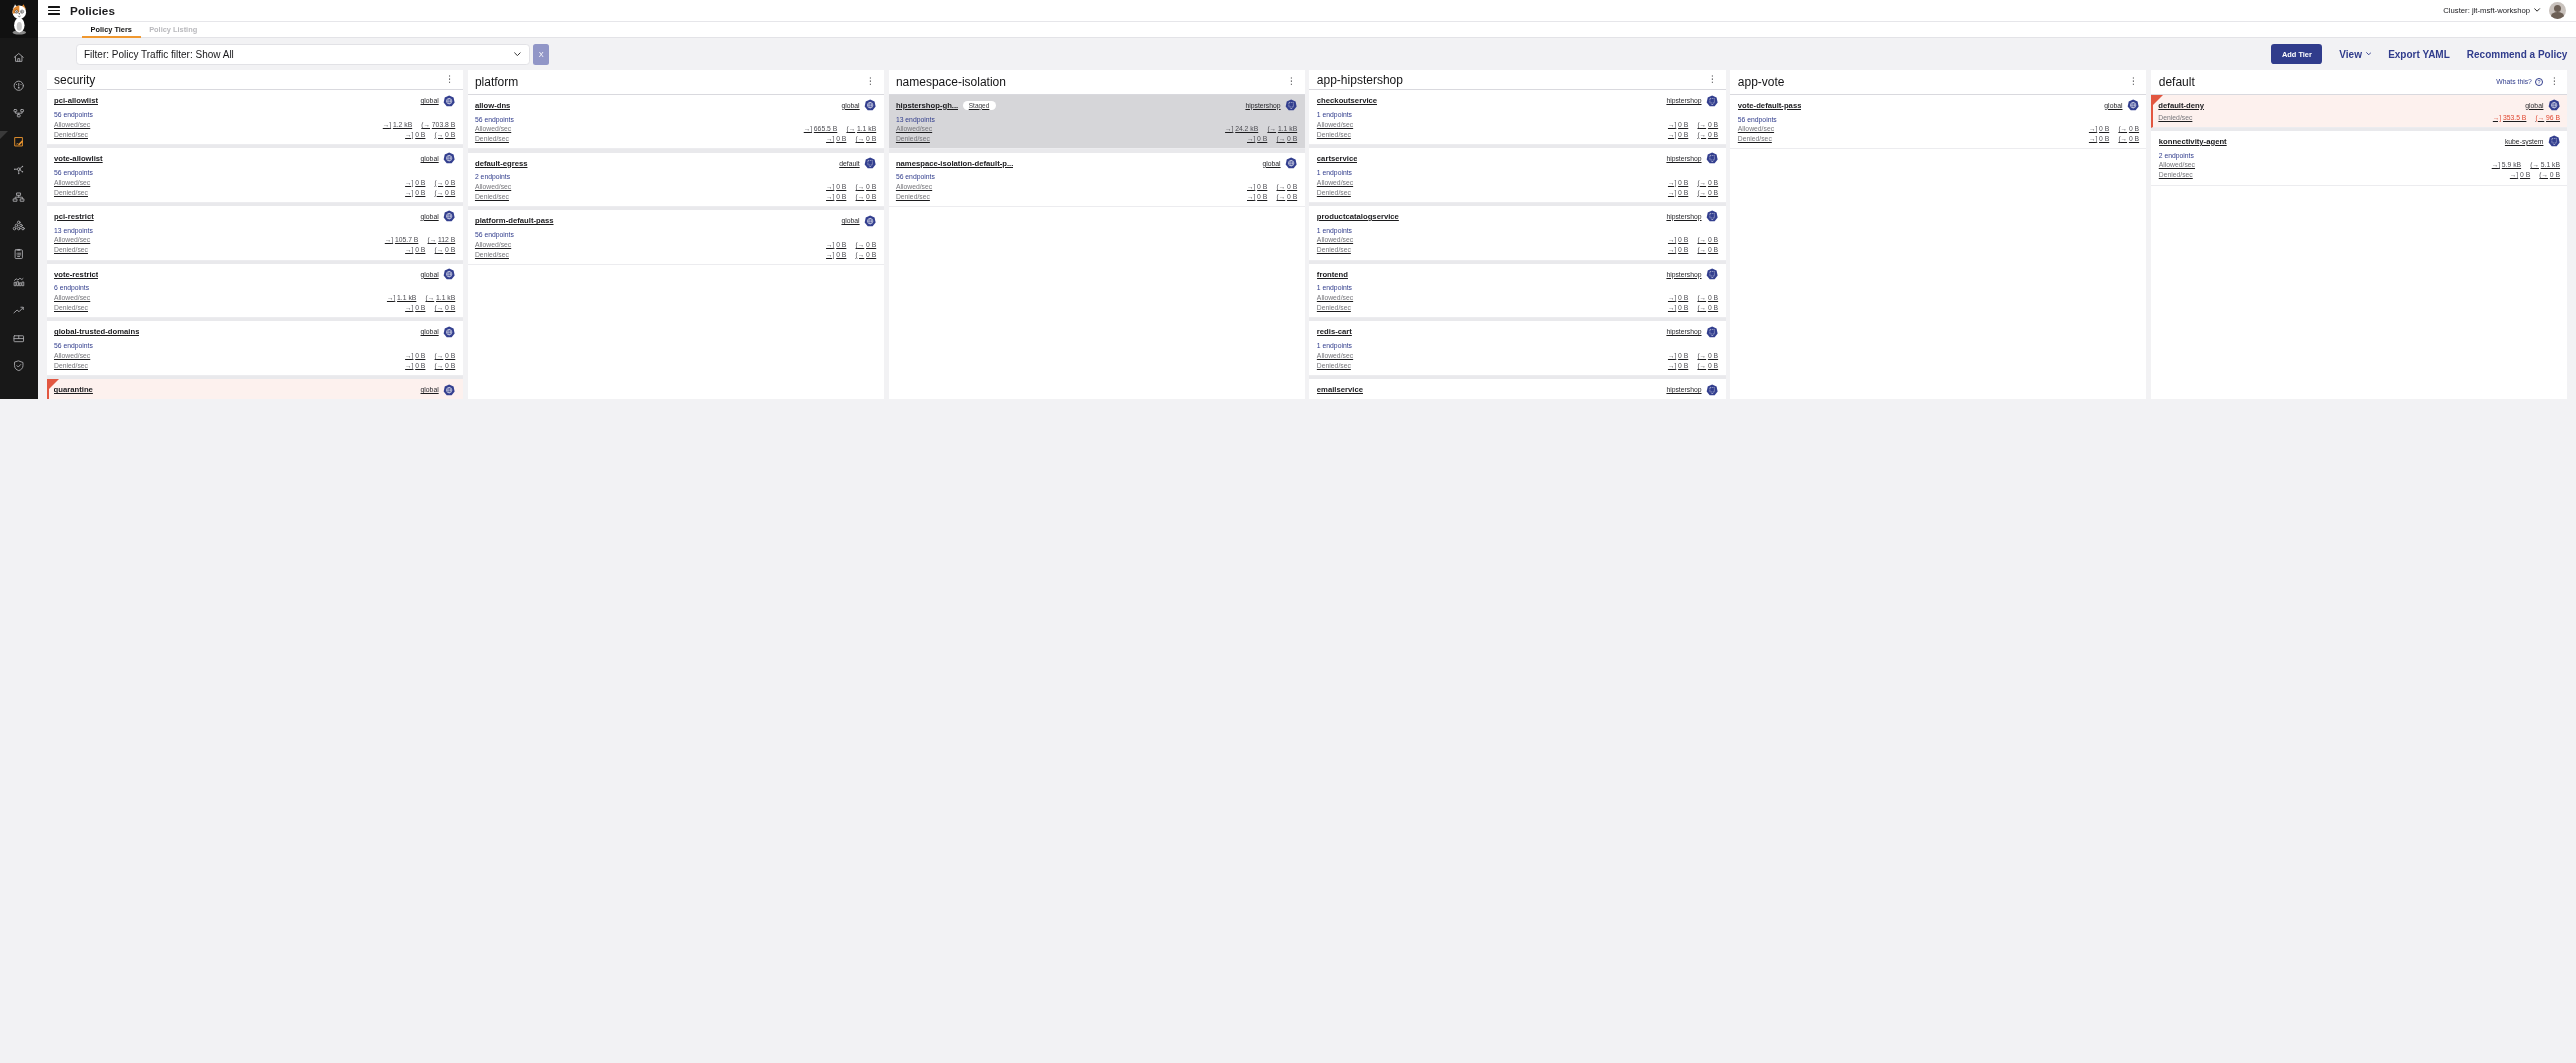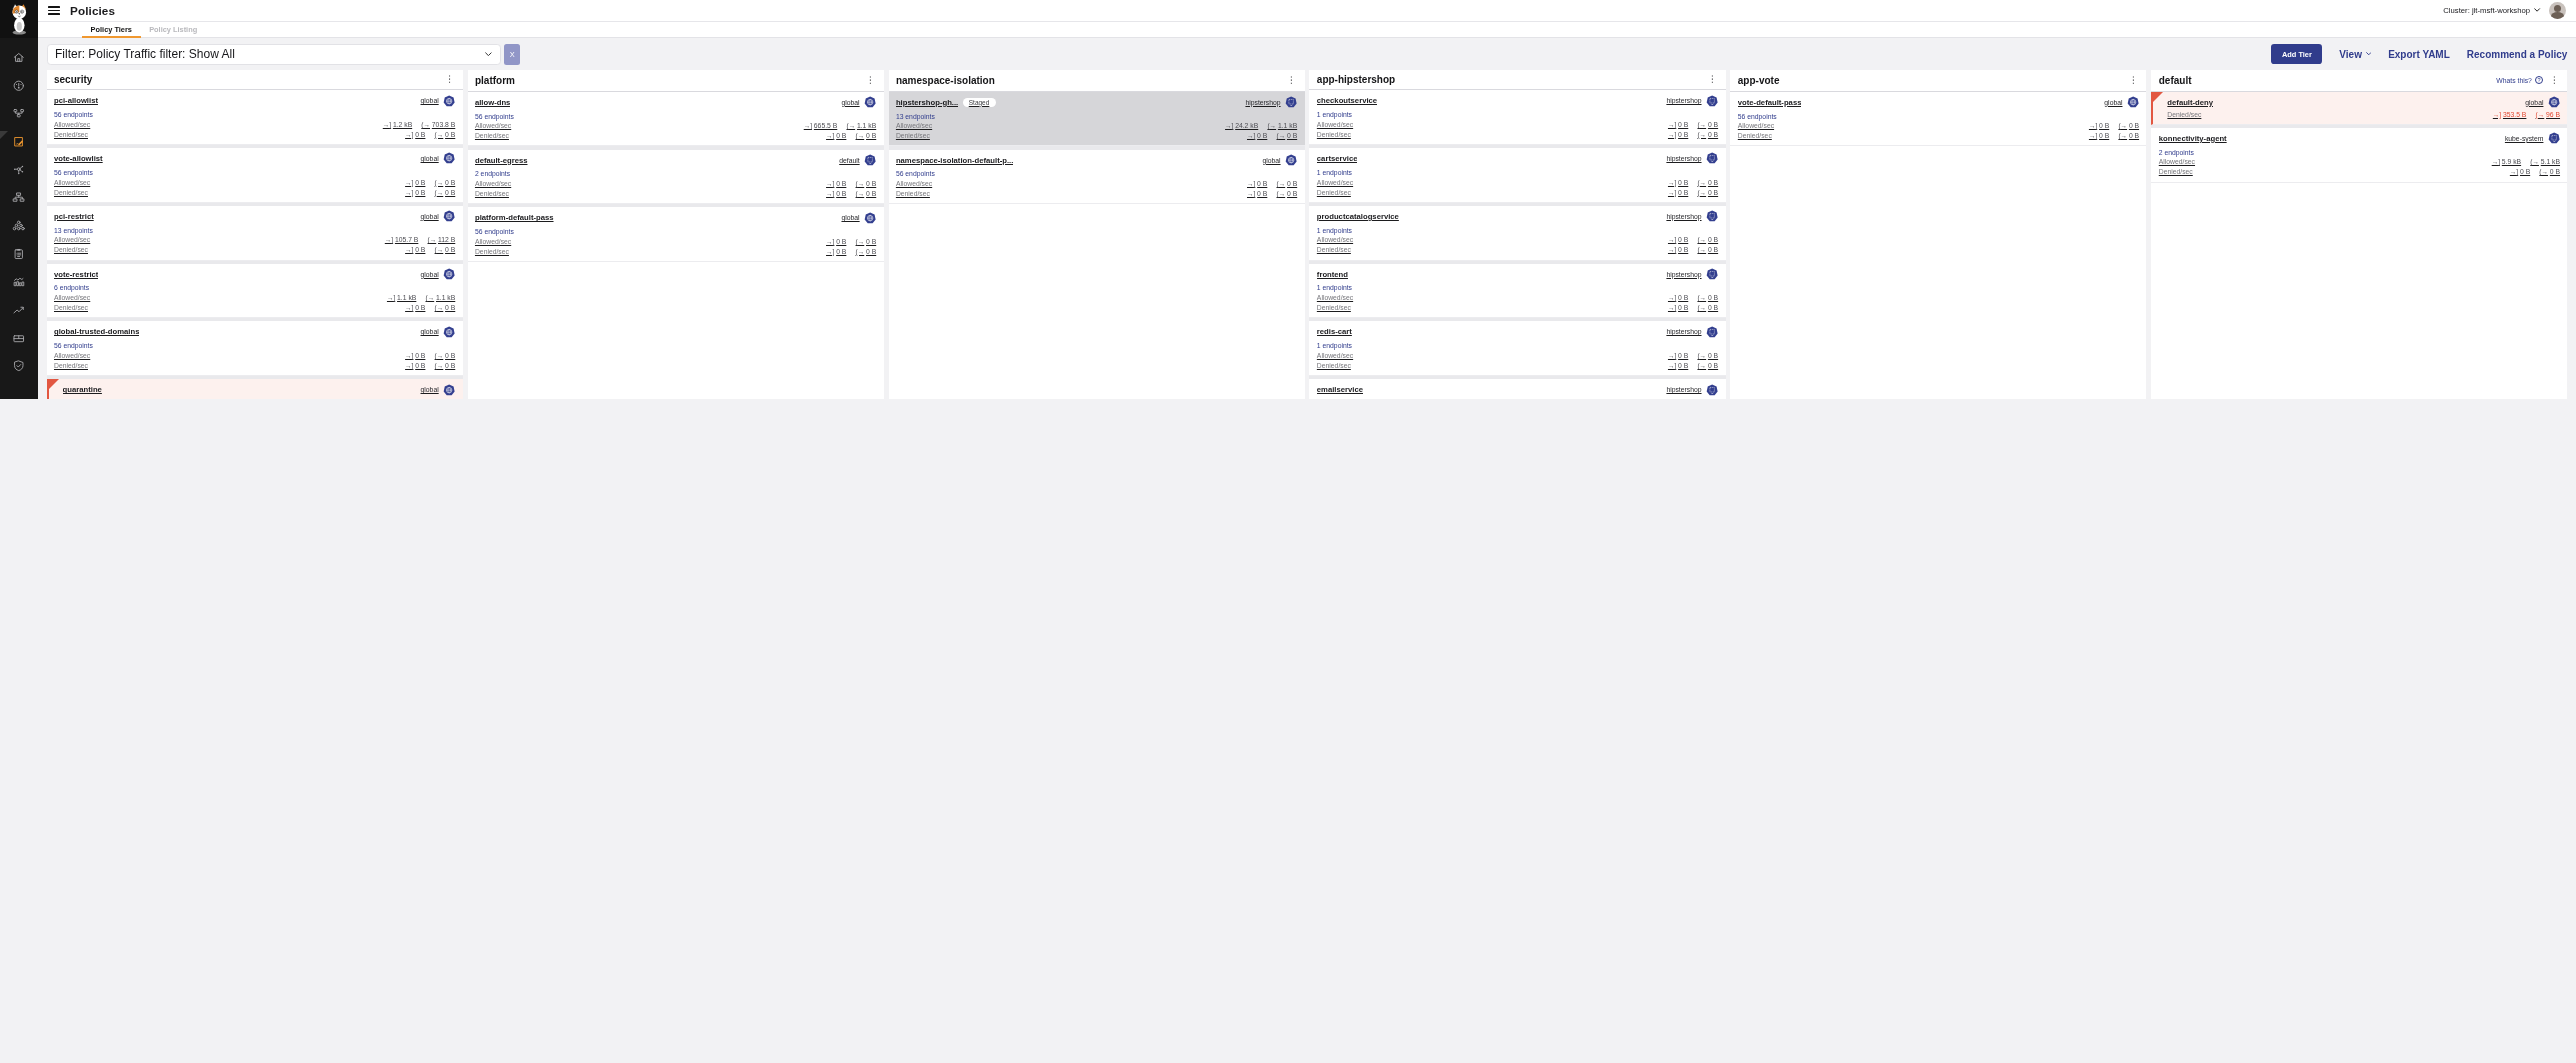--- a/index.html
+++ b/index.html
@@ -39,45 +39,45 @@
     border-bottom:1.2px solid #e3e3e7; display:flex; align-items:stretch; z-index:4;padding-left:44px;}
   .tab{ padding:0 8.6px; font-size:7.4px; font-weight:bold; display:flex; align-items:center;
     cursor:pointer; position:relative; color:#b9b9bd;}
   .tab.active{ color:#141414;}
   .tab.active::after{ content:""; position:absolute; left:0; right:0; bottom:-1.2px; height:1.8px; background:var(--orange);}
 
   
   .content{ position:absolute; left:38px; top:38px; right:0; bottom:0; padding:5.5px 8.6px 0 8.6px; overflow:hidden;}
   .filter-row{ display:flex; align-items:center; gap:3.7px;}
   .filter-select{ flex:0 0 454px; height:21px; background:#fff; border:0.6px solid #e2e2e6; border-radius:3.7px;
-    display:flex; align-items:center; padding:0 7.4px; font-size:12px; cursor:pointer; color:#18181b;}
+    display:flex; align-items:center; padding:0 7.4px; font-size:10px; cursor:pointer; color:#18181b;margin-left:29px;}
   .filter-select .chev{ margin-left:auto; color:#26262a; display:flex;}
   .clear-btn{ width:16px; height:21px; border:none; border-radius:2.5px; background:#9196c7; color:#fff;
     font-size:7.4px; font-family:inherit; cursor:pointer;}
   .actions{ margin-left:auto; display:flex; align-items:center; gap:17px;}
   .btn-primary{ background:var(--accent); color:#fff; border:none; border-radius:3.1px; padding:5.5px 10.5px;
     font-size:7.4px; font-family:inherit; font-weight:bold; cursor:pointer;}
   .link-btn{ background:none; border:none; color:var(--accent); font-size:10px; font-weight:bold;
     font-family:inherit; cursor:pointer; display:flex; align-items:center; gap:3.7px;}
 
   
   .columns{ display:flex; gap:4.9px; margin-top:5.5px; height:329px; overflow:hidden;}
   .tier-col{ flex:1 1 0; background:#fff; overflow:hidden; display:flex; flex-direction:column;}
   .tier-head{ padding:4.9px 7.4px; display:flex; align-items:center; border-bottom:0.6px solid var(--line); min-height:20.3px;}
-  .tier-name{ font-size:10px; font-weight:bold; color:#151517;}
+  .tier-name{ font-size:12px; font-weight:normal; color:#151517;}
   .tier-head-right{ margin-left:auto; display:flex; align-items:center; gap:5.5px;}
   .whats-this{ color:var(--accent); font-size:6.8px; display:flex; align-items:center; gap:3.1px; cursor:pointer; white-space:nowrap;}
   .qmark{ width:8px; height:8px; border:0.7px solid var(--accent); border-radius:50%; font-size:5.5px;
     display:flex; align-items:center; justify-content:center; color:var(--accent);}
   .kebab{ font-size:9.2px; color:#1b1b1e; cursor:pointer; line-height:1; padding:0 1.2px;}
   .cards{ display:flex; flex-direction:column; gap:3.1px; background:var(--gap);}
   .policy-card{ background:#fff; padding:4.3px 7.4px 4.3px 7.4px; position:relative; cursor:pointer;
     border-bottom:0.6px solid #ececef;text-decoration:underline;}
   .policy-card.selected{ background:var(--selected);}
-  .policy-card.alert{ background:var(--pink); border-left:2.5px solid #e25741; padding-left:14px;text-align:right;}
+  .policy-card.alert{ background:var(--pink); border-left:2.5px solid #e25741; padding-left:5px;text-align:right;}
   .corner{ position:absolute; left:0; top:0; width:0; height:0;
     border-top:10.5px solid #e25741; border-right:10.5px solid transparent;}
   .card-top{ display:flex; align-items:center; gap:4.3px; margin-bottom:1.2px; min-height:12.3px;}
   .card-name{ font-size:7.7px; font-weight:bold; color:#1b1b1e; white-space:nowrap; overflow:hidden;
     text-overflow:ellipsis; flex:0 1 auto;}
   .staged-pill{ background:#fff; border-radius:6.2px; padding:1.2px 6.2px; font-size:6.5px; color:#3a3a3e;}
   .scope{ margin-left:auto; font-size:6.8px; color:#28282c; white-space:nowrap;}
   .badge{ flex:0 0 auto; display:flex;}
   .endpoints{ font-size:6.8px; color:var(--accent); margin:0.6px 0 1.8px; display:inline-block; cursor:pointer; text-decoration:none;}
   .endpoints.alert-text{ color:var(--red);}

